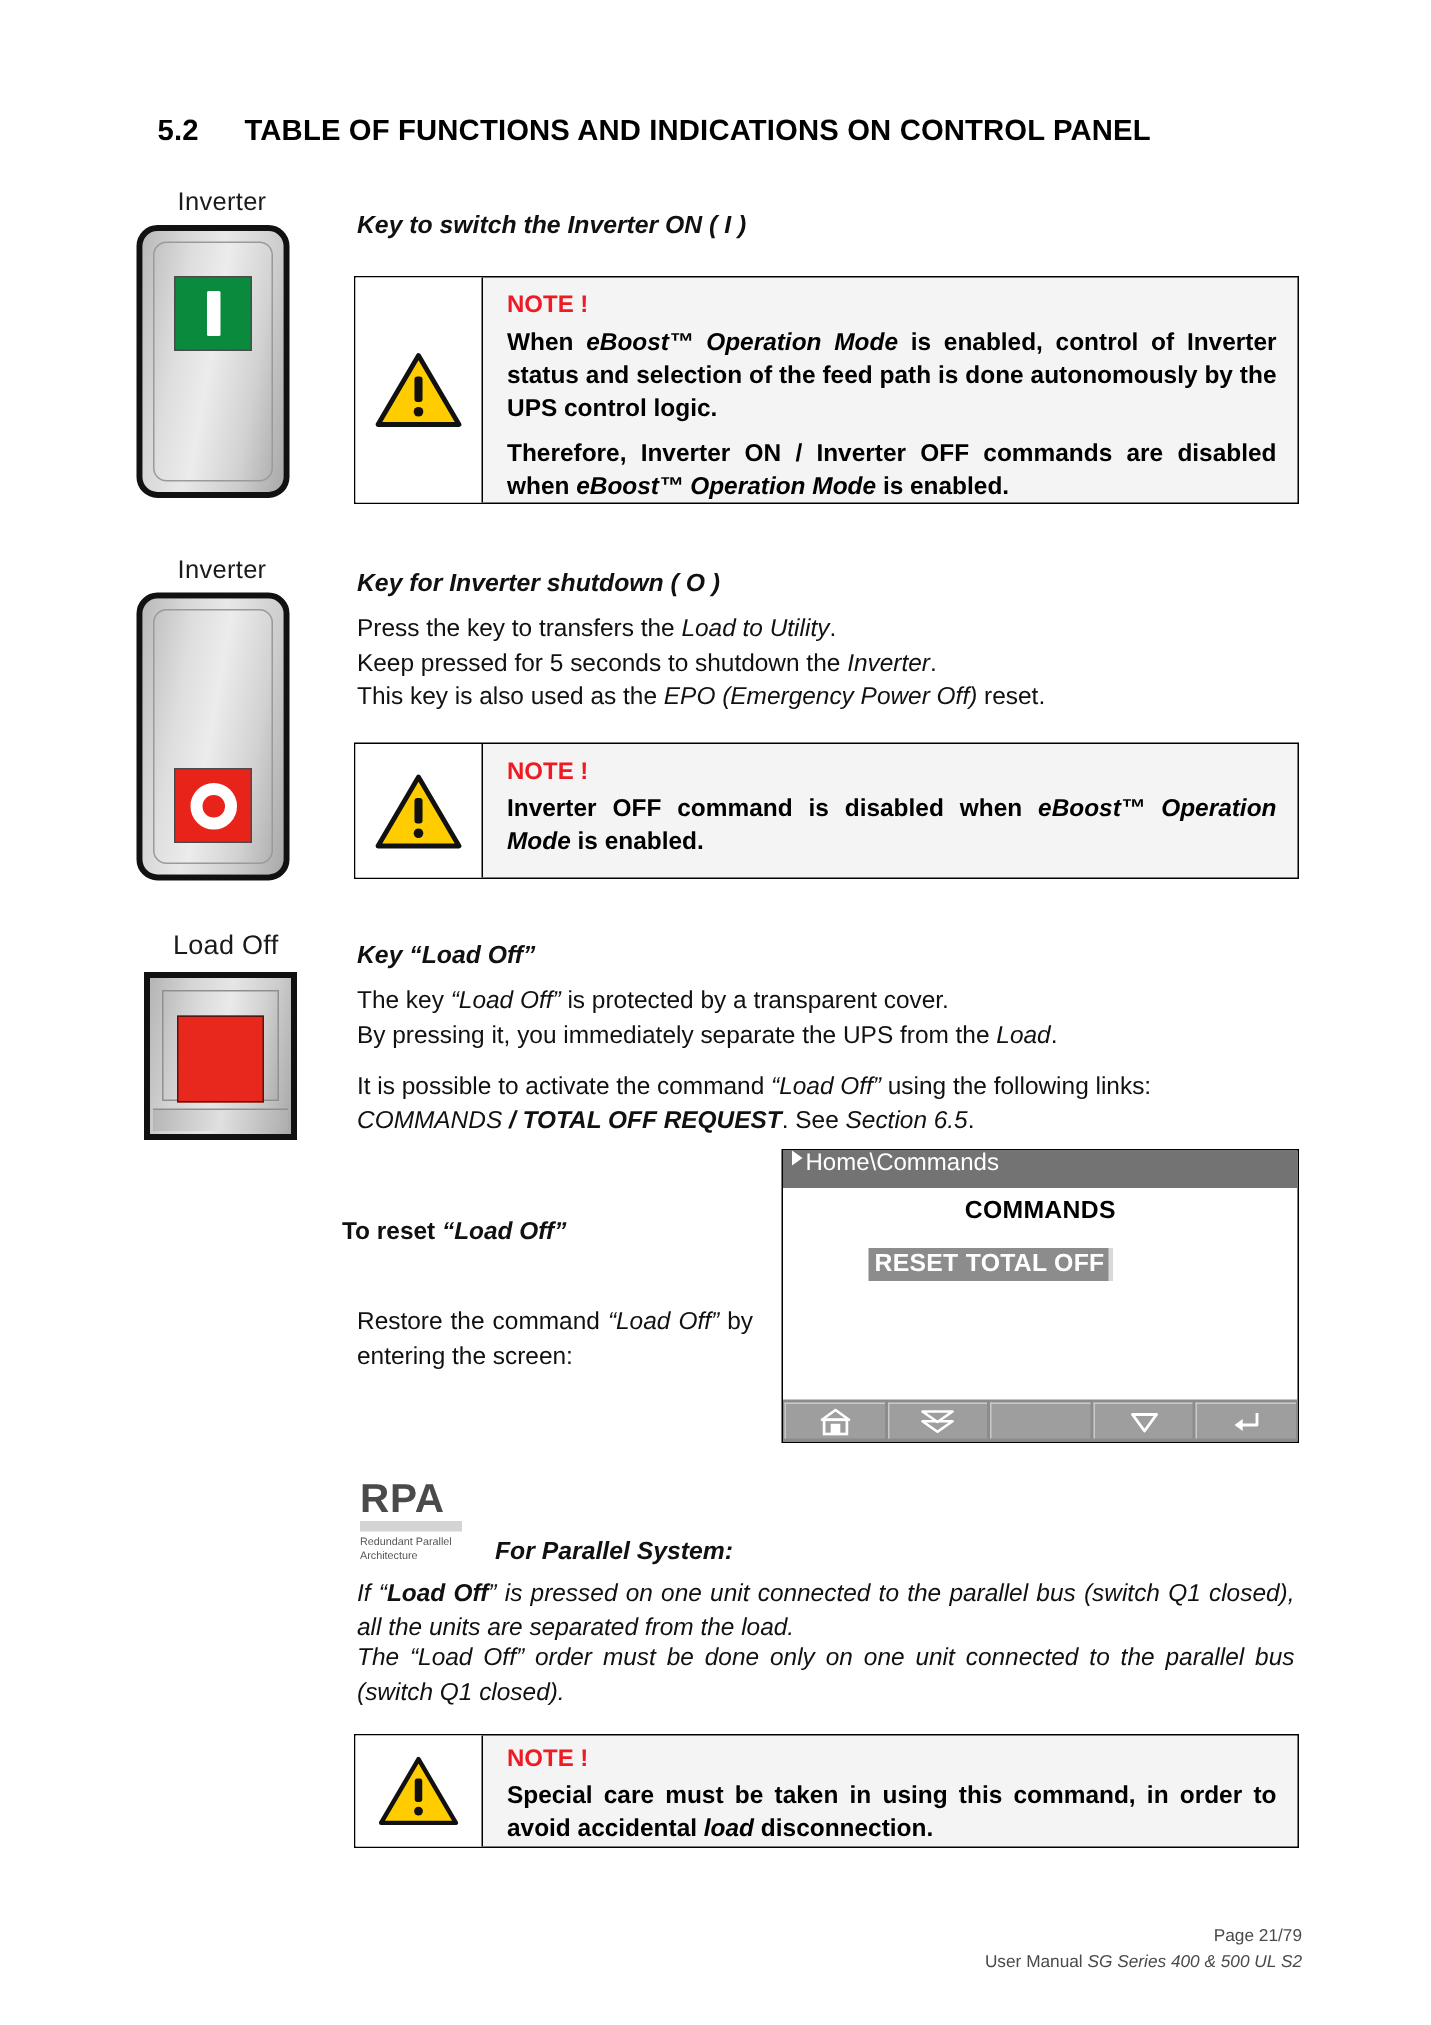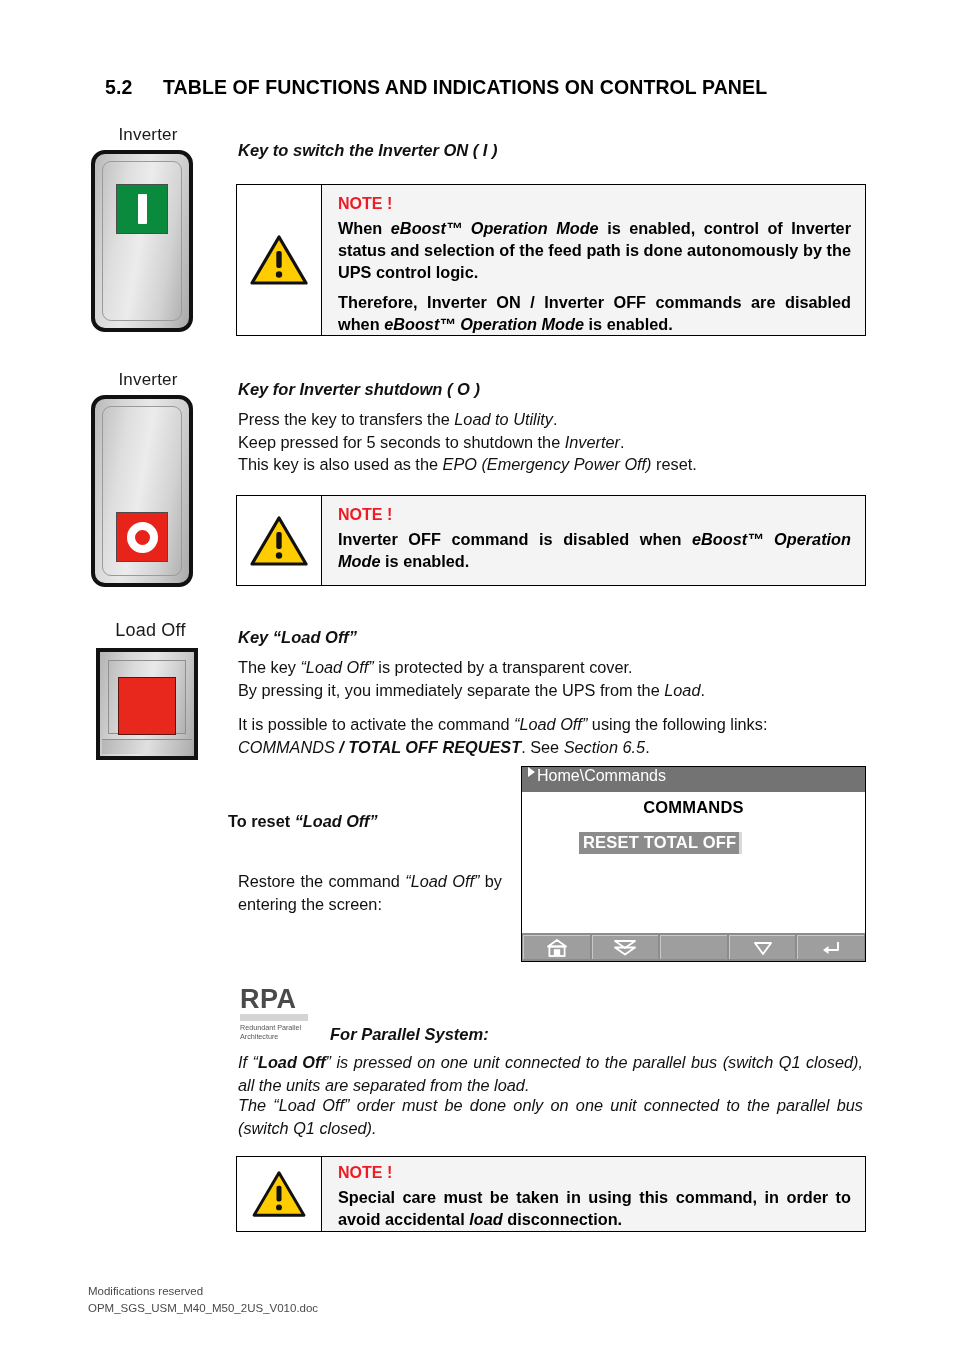--- a/index.html
+++ b/index.html
@@ -451,18 +451,18 @@
         <rect x="26.3" y="17" width="5.4" height="17" rx="2" fill="#111111"></rect>
         <circle cx="29" cy="40.5" r="3.2" fill="#111111"></circle>
       </svg>
     </div>
     <div class="notebody" style="padding-top:7px;">
       <div class="note-label">NOTE !</div>
       <p class="note-p"><span>Special care must be taken in using this command, in order to avoid accidental </span><span class="bi">load</span><span> disconnection.</span></p>
     </div>
   </div>
 
-  <div class="footer-left">
-    <div>Modifications reserved</div>
-    <div>OPM_SGS_USM_M40_M50_2US_V010.doc</div>
+  <div class="footer-right">
+    <div>Page 21/79</div>
+    <div><span>User Manual </span><span class="i">SG Series 400 &amp; 500 UL S2</span></div>
   </div>
 
 </div>
 
 </body></html>

